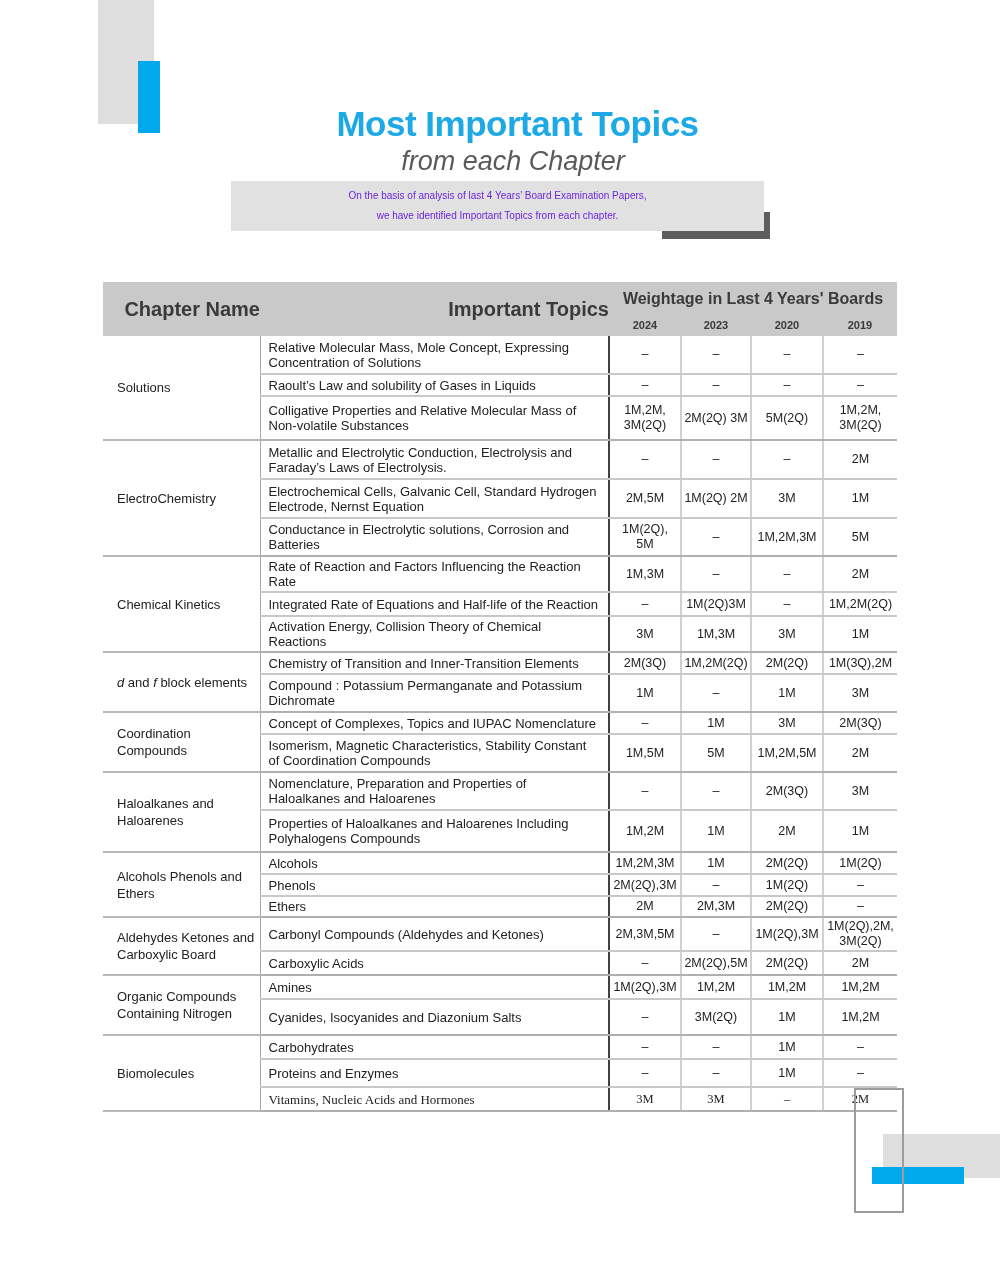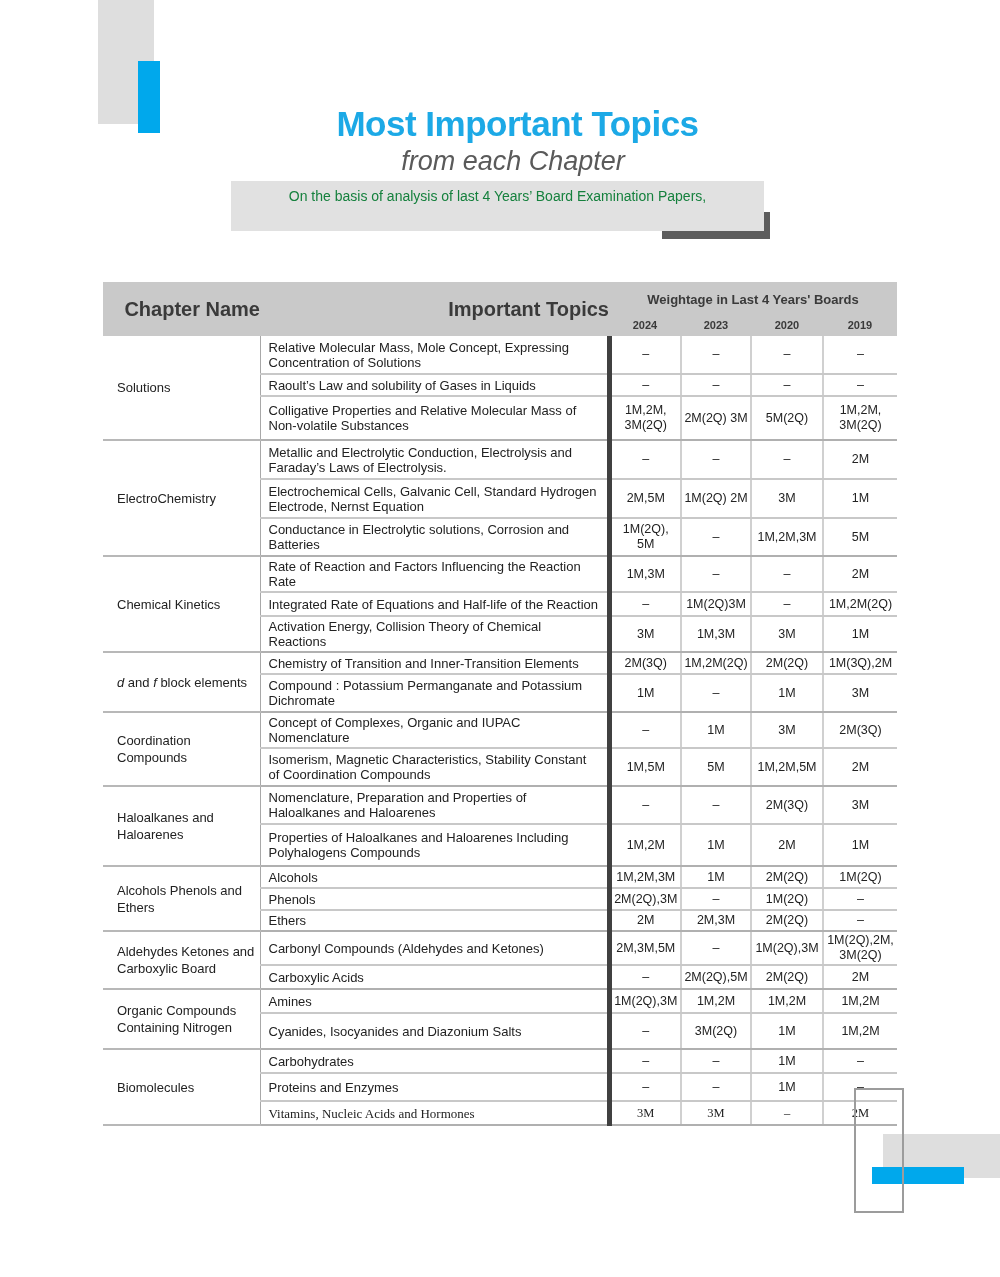--- a/index.html
+++ b/index.html
@@ -14,48 +14,49 @@
   .deco-frame-br { left: 854px; top: 1088px; width: 50px; height: 125px; border: 2px solid #9c9c9c; }
 
   .title { position: absolute; left: 0; width: 1035px; top: 104px; text-align: center;
     font-family: "Liberation Sans", sans-serif; font-weight: bold; font-size: 35px; color: #1ca9e6;
     letter-spacing: -0.5px; }
   .subtitle { position: absolute; left: 0; width: 1026px; top: 146px; text-align: center;
     font-family: "Liberation Sans", sans-serif; font-style: italic; font-size: 27px; color: #5a5a5a; }
 
   .intro-shadow { position: absolute; left: 662px; top: 212px; width: 108px; height: 27px; background: #5d5d5d; }
   .intro { position: absolute; left: 231px; top: 181px; width: 533px; height: 50px; background: #e1e1e1;
-    font-family: "Liberation Sans", sans-serif; font-size: 14px; line-height: 20px; text-align: center;
-    padding-top: 5px; color: #15803d; }
+    font-family: "Liberation Sans", sans-serif; font-size: 10px; line-height: 20px; text-align: center;
+    padding-top: 5px; color: #6d28d9; }
 
   table.topics { position: absolute; left: 103px; top: 282px; width: 794px; border-collapse: collapse;
     font-family: "Liberation Sans", sans-serif; font-size: 13px; color: #222; }
   table.topics th { background: #c9c9c9; font-weight: bold; color: #3a3a3a; text-align: right; font-size: 20px; }
   table.topics th.yr { text-align: center; font-size: 11px; padding-top: 4px; }
-  table.topics th.wt { text-align: center; font-size: 13px; padding-top: 6px; }
+  table.topics th.wt { text-align: center; font-size: 16px; padding-top: 6px; }
   table.topics td { border-bottom: 2px solid #c8c8c8; vertical-align: middle; line-height: 15px; }
   table.topics td.ch { padding-left: 14px; border-bottom: 2px solid #b8b8b8; border-right: 1px solid #a8a8a8; line-height: 17px; }
-  table.topics td.tp { padding: 2px 8px; border-right: 5px solid #404040; }
+  table.topics td.tp { padding: 2px 8px; border-right: 2px solid #404040; }
   table.topics td.v { text-align: center; border-right: 2px solid #d0d0d0; padding: 1px 2px; font-size: 12.5px; }
   table.topics td.v:last-child { border-right: none; }
   table.topics tr.grp-end td { border-bottom: 2px solid #b0b0b0; }
   .ital { font-style: italic; }
 </style>
 </head>
 <body>
 
 <div class="deco deco-gray-tl"></div>
 <div class="deco deco-blue-tl"></div>
 
 <div class="title">Most Important Topics</div>
 <div class="subtitle">from each Chapter</div>
 
 <div class="intro-shadow"></div>
 <div class="intro">
   <div>On the basis of analysis of last 4 Years’ Board Examination Papers,</div>
+  <div>we have identified Important Topics from each chapter.</div>
 </div>
 
 <table class="topics">
   <colgroup>
     <col style="width:157px">
       <col style="width:349px">
       <col style="width:72px">
       <col style="width:70px">
       <col style="width:72px">
       <col style="width:74px">
@@ -150,21 +151,21 @@
       </tr>
       <tr class="grp-end" style="height: 38px;">
         <td class="tp">Compound : Potassium Permanganate and Potassium Dichromate</td>
         <td class="v">1M</td>
         <td class="v">–</td>
         <td class="v">1M</td>
         <td class="v">3M</td>
       </tr>
       <tr style="height: 22px;">
         <td class="ch" rowspan="2">Coordination Compounds</td>
-        <td class="tp">Concept of Complexes, Organic and IUPAC Nomenclature</td>
+        <td class="tp">Concept of Complexes, Topics and IUPAC Nomenclature</td>
         <td class="v">–</td>
         <td class="v">1M</td>
         <td class="v">3M</td>
         <td class="v">2M(3Q)</td>
       </tr>
       <tr class="grp-end" style="height: 38px;">
         <td class="tp">Isomerism, Magnetic Characteristics, Stability Constant of Coordination Compounds</td>
         <td class="v">1M,5M</td>
         <td class="v">5M</td>
         <td class="v">1M,2M,5M</td>

